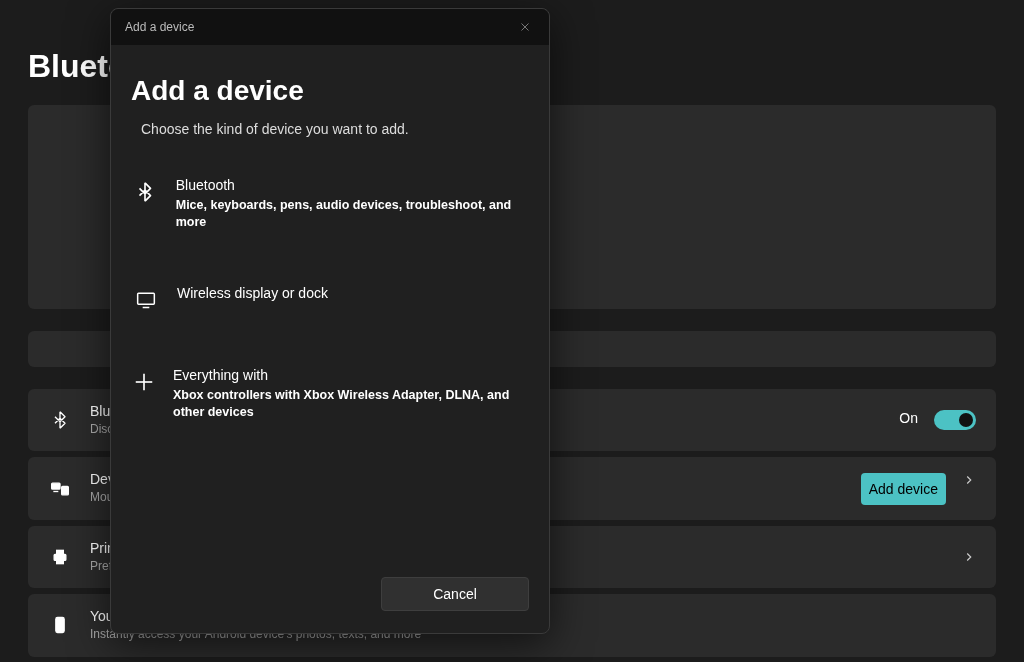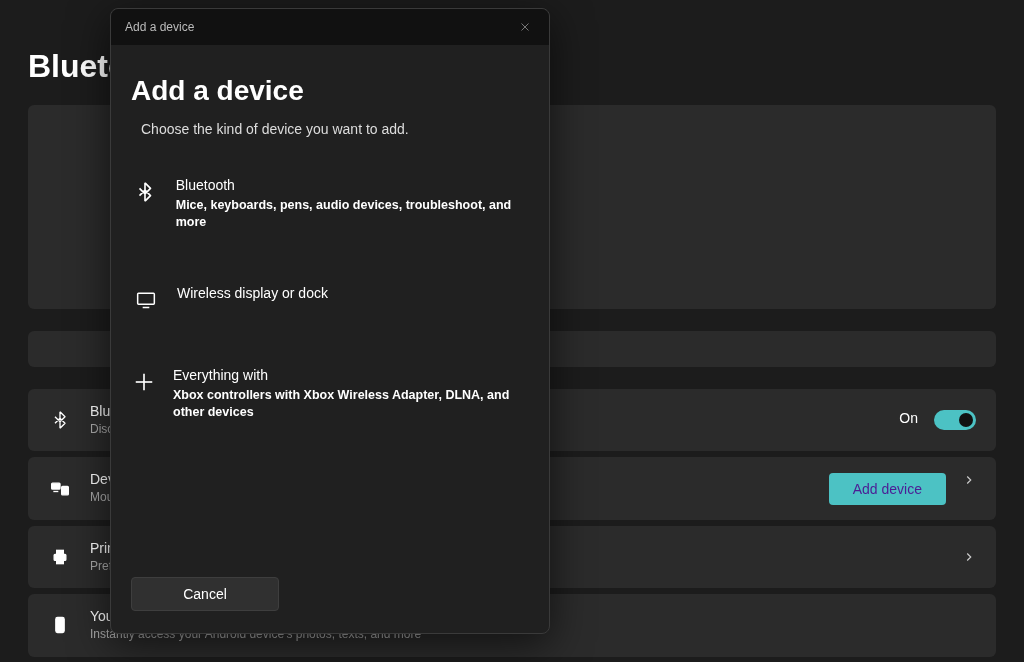--- a/index.html
+++ b/index.html
@@ -35,22 +35,22 @@
   .toggle {
     width: 42px; height: 20px; border-radius: 10px;
     background: #4cc2c4; position: relative;
   }
   .toggle::after {
     content:""; position:absolute; right:3px; top:3px;
     width:14px; height:14px; border-radius:50%; background:#111;
   }
 
   .btn-primary {
-    background: #4cc2c4; color:#4c1d95; border:none;
-    padding: 8px 24px; border-radius:4px; font-size:14px; cursor:pointer;
+    background: #4cc2c4; color:#000000; border:none;
+    padding: 8px 8px; border-radius:4px; font-size:14px; cursor:pointer;
   }
   .btn-outline {
     background: transparent; color:#fff; border:1px solid #555;
     padding: 7px 16px; border-radius:4px; font-size:14px; cursor:pointer;
   }
   .chevron { color:#ccc; display:flex; align-items:center; }
   .chevron svg { width:14px; height:14px; stroke:#ccc; fill:none; stroke-width:2; }
 
   
   .modal {
@@ -75,21 +75,21 @@
   .opt {
     display:flex; align-items:flex-start; gap:18px;
     padding: 10px 2px; margin-bottom: 34px; cursor:pointer;
   }
   .opt-icon { width:26px; height:26px; display:flex; align-items:center; justify-content:center; color:#fff; margin-top:2px;}
   .opt-icon svg { stroke:#fff; fill:none; }
   .opt-title { font-size:14px; }
   .opt-desc { font-size:12.5px; font-weight:600; color:#fff; line-height:1.35; margin-top:4px; }
 
   .modal-foot {
-    display:flex; padding: 0 20px 22px 20px;
+    display:flex; justify-content:flex-end; padding: 0 20px 22px 20px;
   }
   .btn-cancel {
     width:148px; background:#303030; color:#fff; border:1px solid #3e3e3e;
     padding:8px 0; border-radius:4px; font-size:14px; cursor:pointer;
   }
 </style>
 </head>
 <body>
 
 <div class="page">

